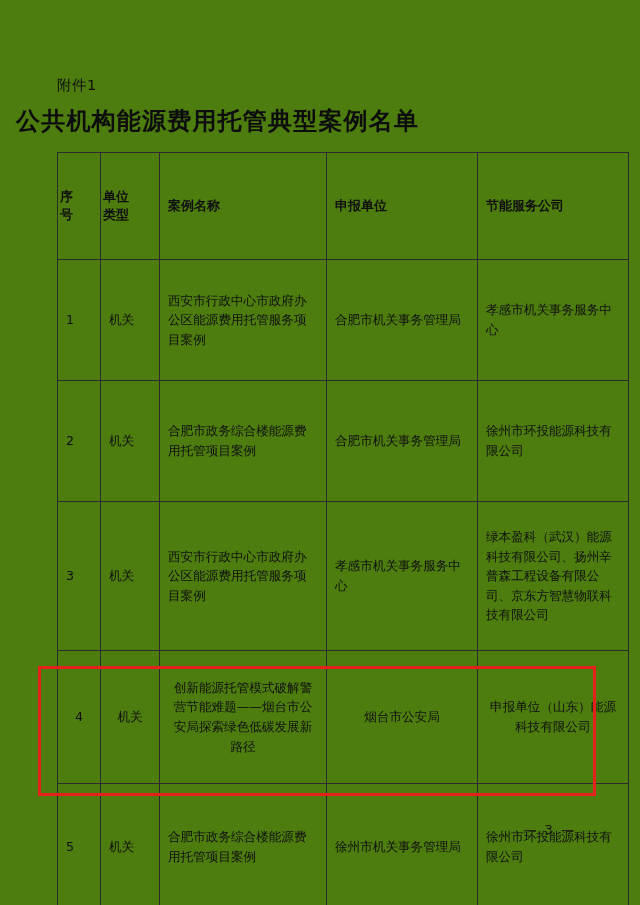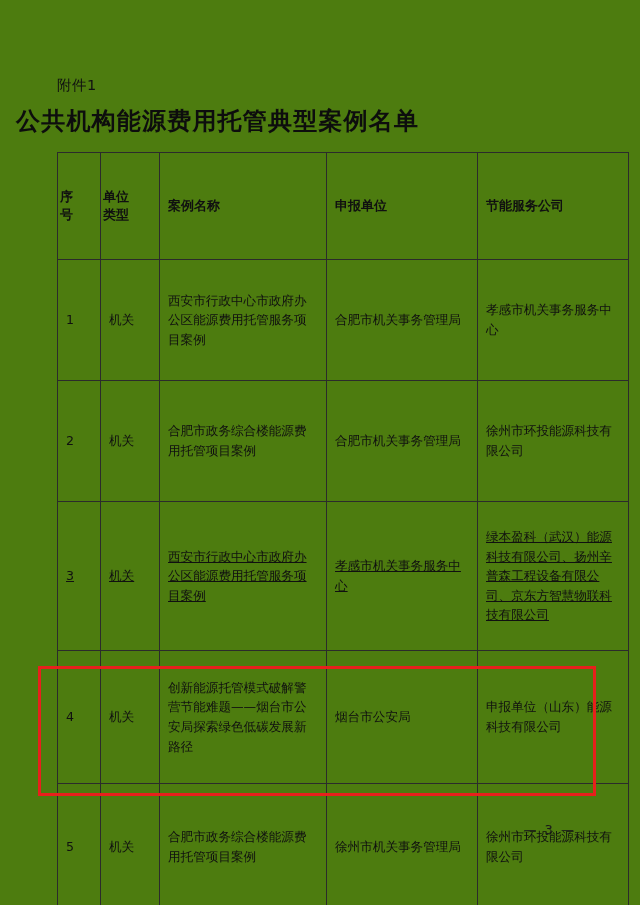--- a/index.html
+++ b/index.html
@@ -92,22 +92,22 @@
   thead th.col-idx {
     line-height: 1.4;
     padding: 6px 2px;
   }
   thead th.col-type {
     line-height: 1.4;
     padding: 6px 2px;
   }
   tbody tr.r1 td { height: 86px; }
   tbody tr.r2 td { height: 86px; }
-  tbody tr.r3 td { height: 114px; text-decoration: underline; }
-  tbody tr.r4 td { height: 98px; }
+  tbody tr.r3 td { height: 114px; }
+  tbody tr.r4 td { height: 98px; text-align: center; }
   tbody tr.r5 td { height: 92px; }
   .hl-box {
     position: absolute;
     left: 38px;
     top: 666px;
     width: 558px;
     height: 130px;
     border: 3px solid #e8201c;
     box-sizing: border-box;
     pointer-events: none;

